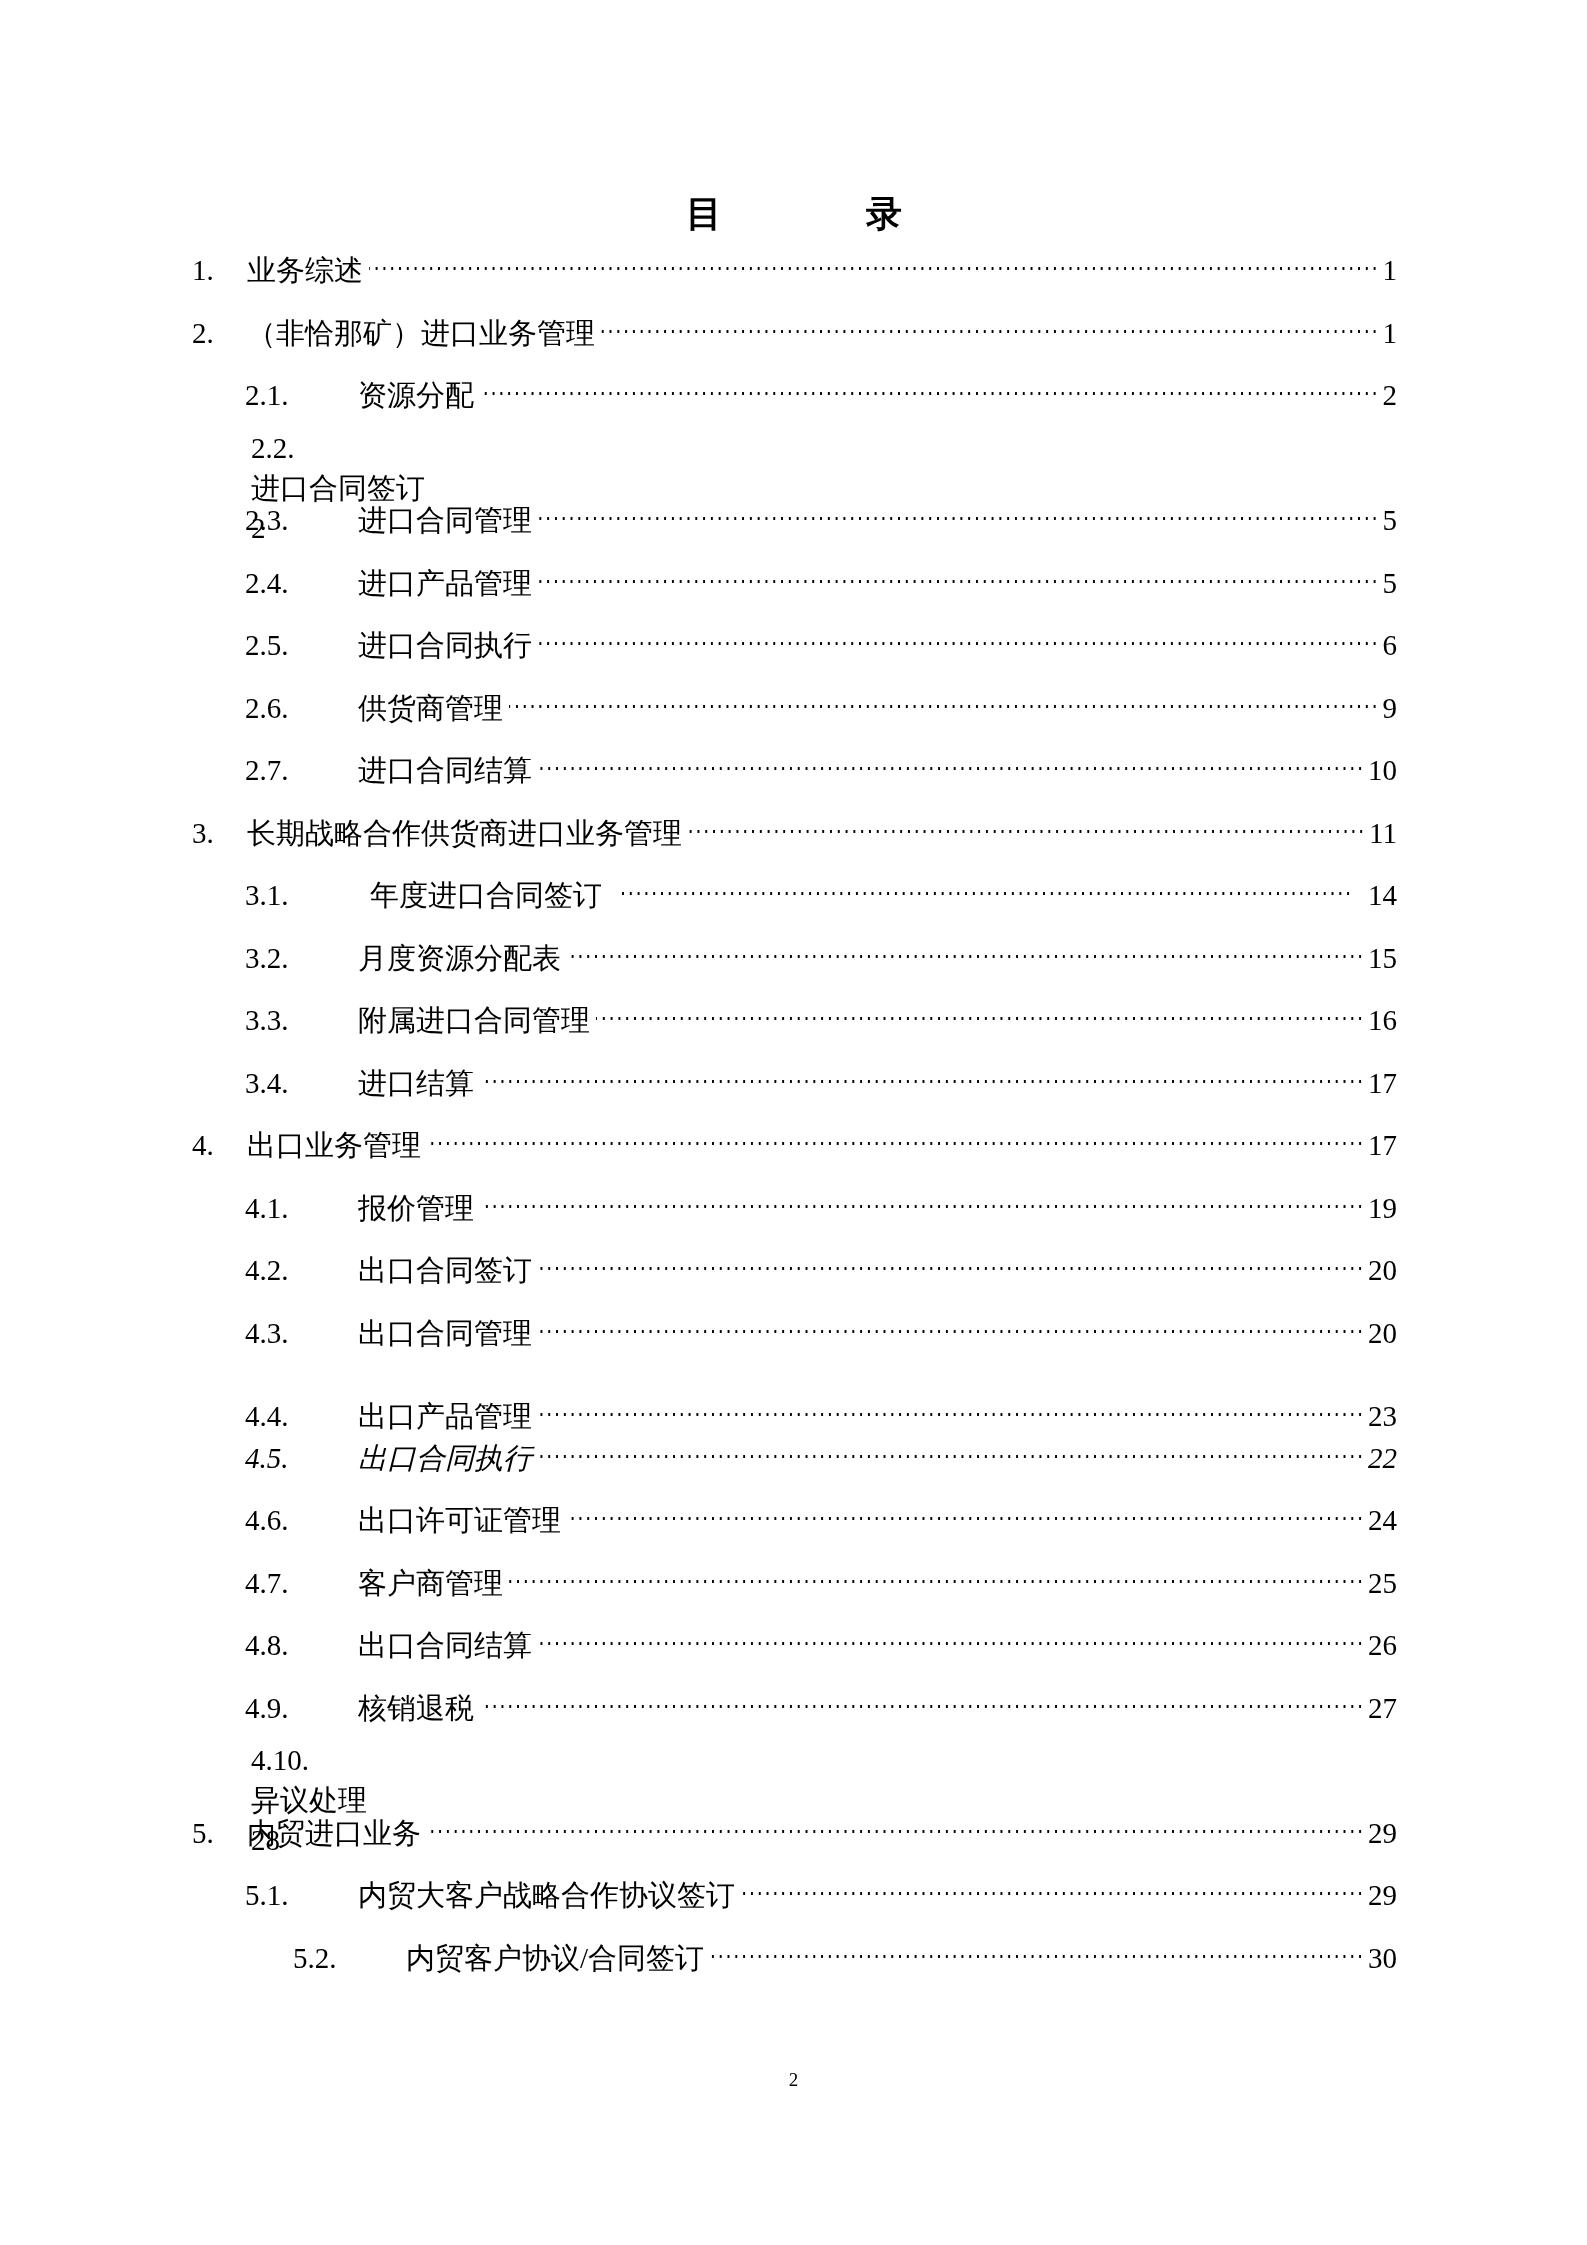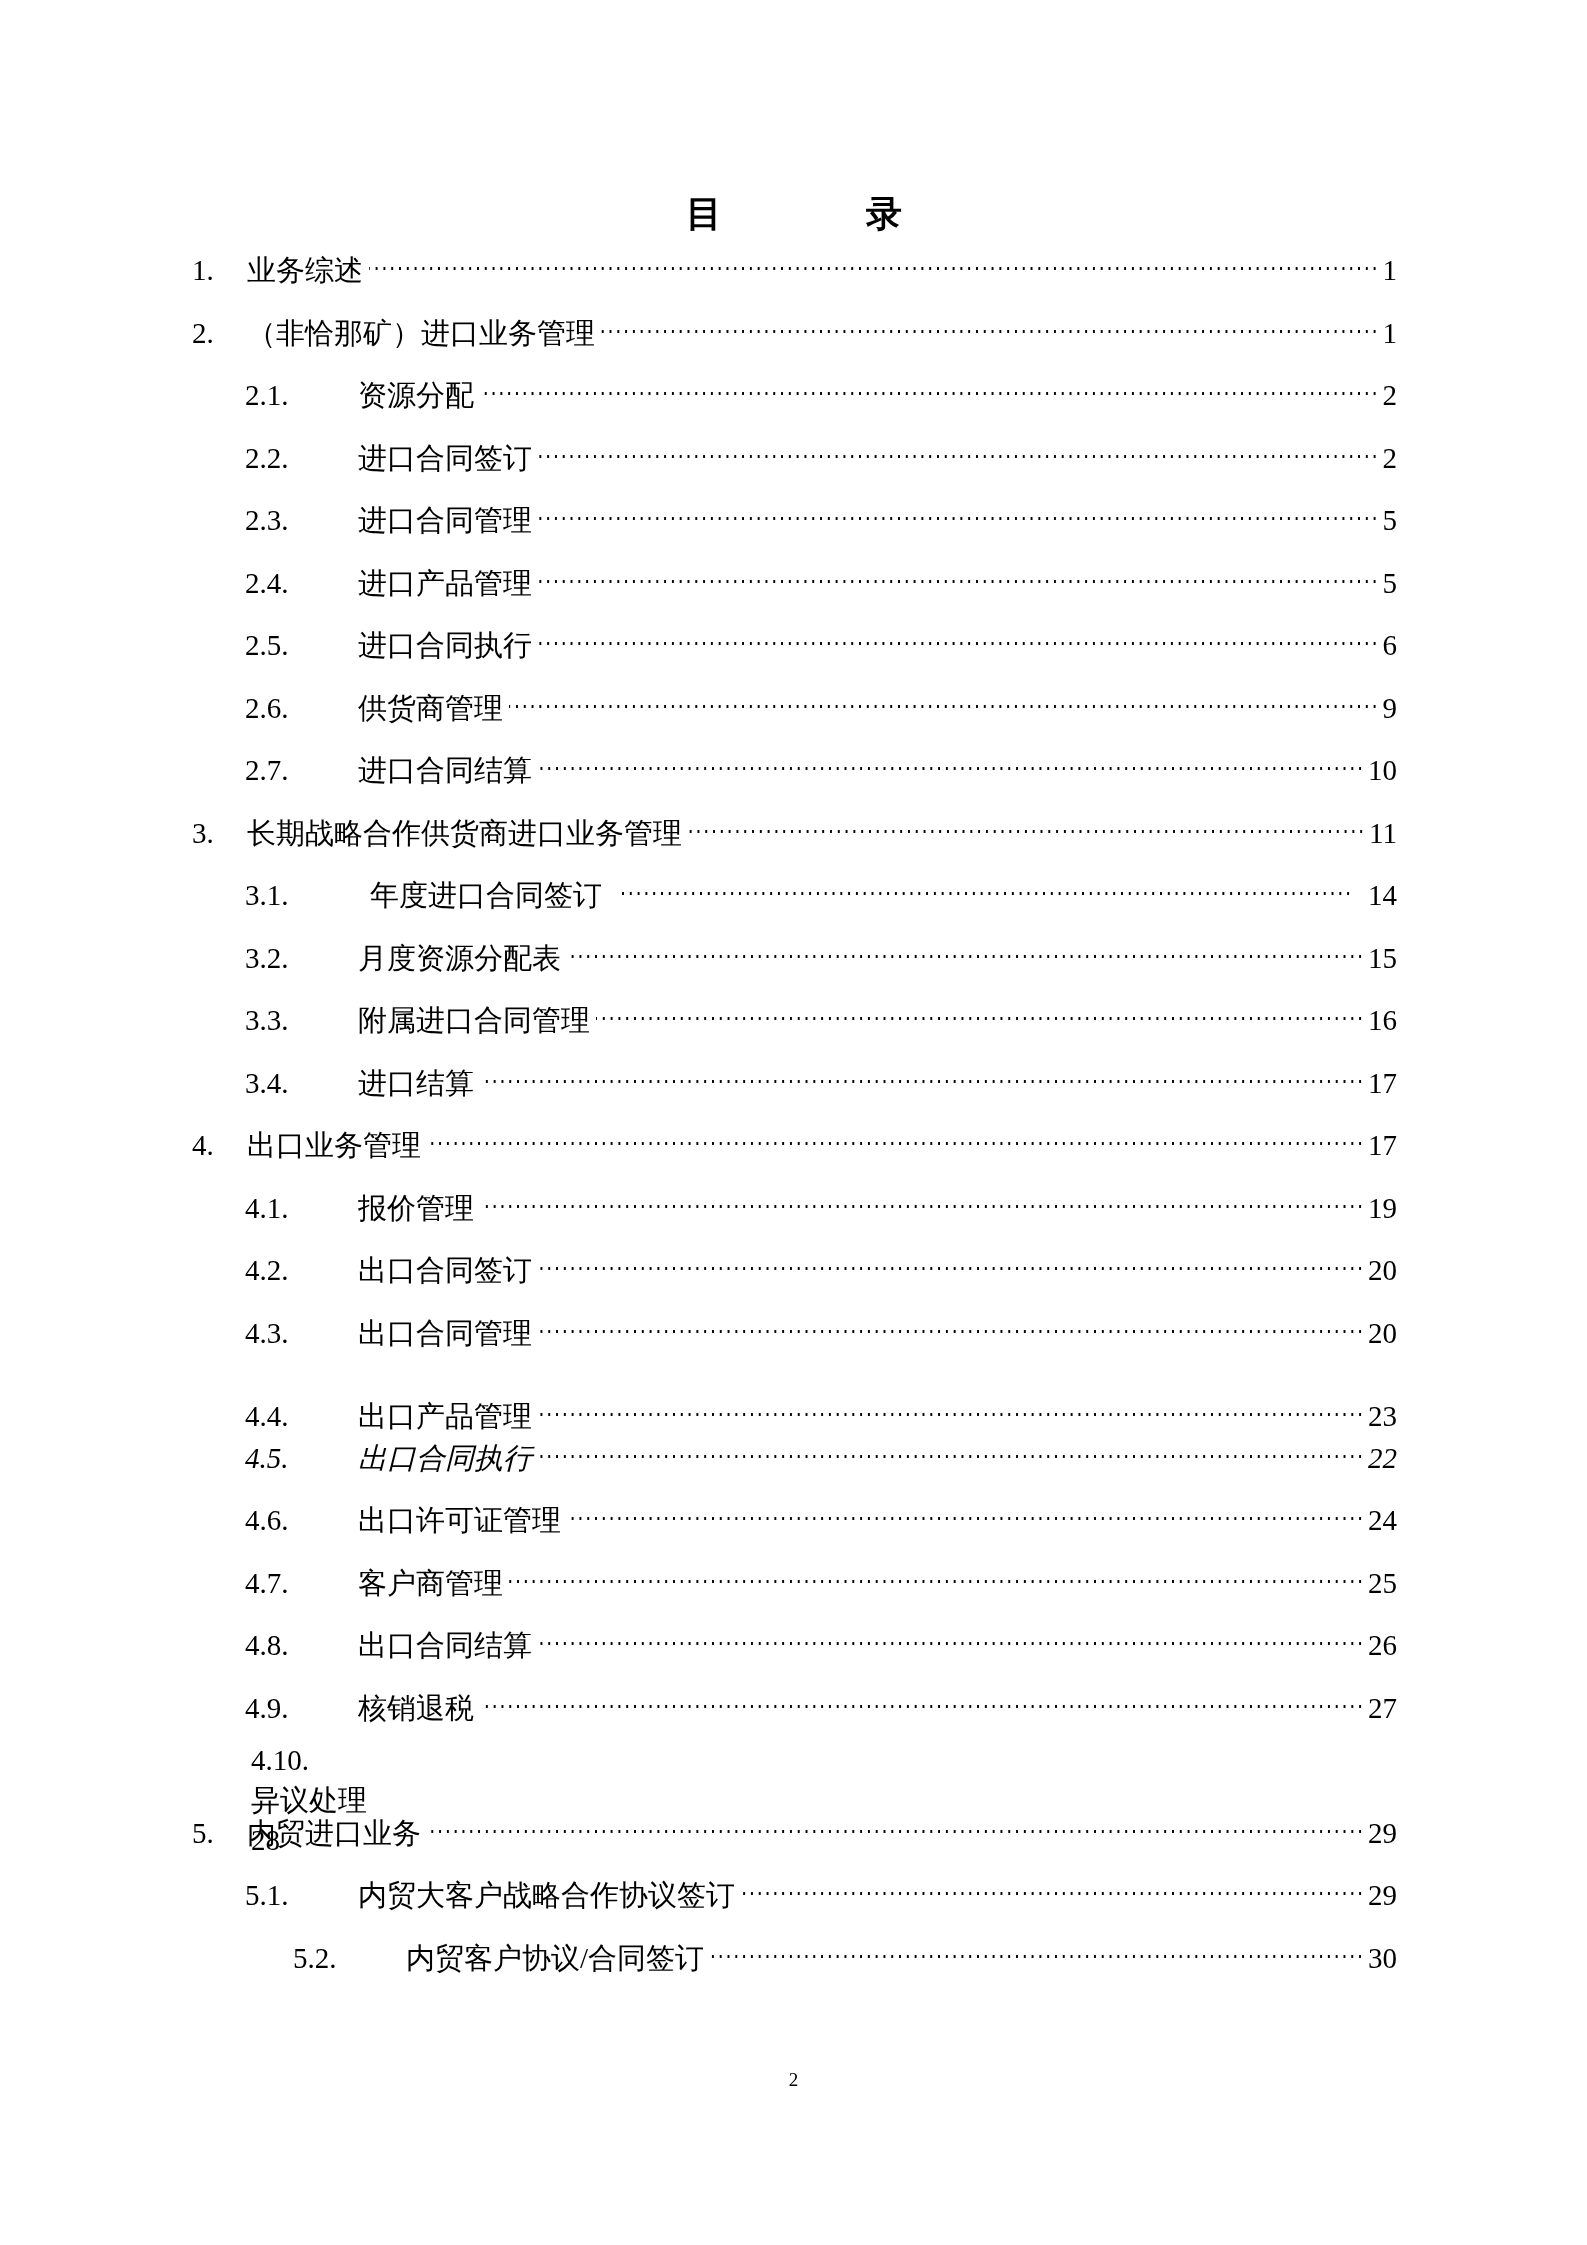--- a/index.html
+++ b/index.html
@@ -124,21 +124,21 @@
         <span class="toc-text">（非恰那矿）进口业务管理</span>
         <span class="toc-leader"></span>
         <span class="toc-page">1</span>
       </div>
       <div class="toc-row level-2" style="top: 125px;">
         <span class="toc-num">2.1.</span>
         <span class="toc-text">资源分配</span>
         <span class="toc-leader"></span>
         <span class="toc-page">2</span>
       </div>
-      <div class="toc-row level-2" style="top: 187.5px;">
+      <div class="toc-row level-2" style="top: 187.5px; flex-direction: column;">
         <span class="toc-num">2.2.</span>
         <span class="toc-text">进口合同签订</span>
         <span class="toc-leader"></span>
         <span class="toc-page">2</span>
       </div>
       <div class="toc-row level-2" style="top: 250px;">
         <span class="toc-num">2.3.</span>
         <span class="toc-text">进口合同管理</span>
         <span class="toc-leader"></span>
         <span class="toc-page">5</span>

